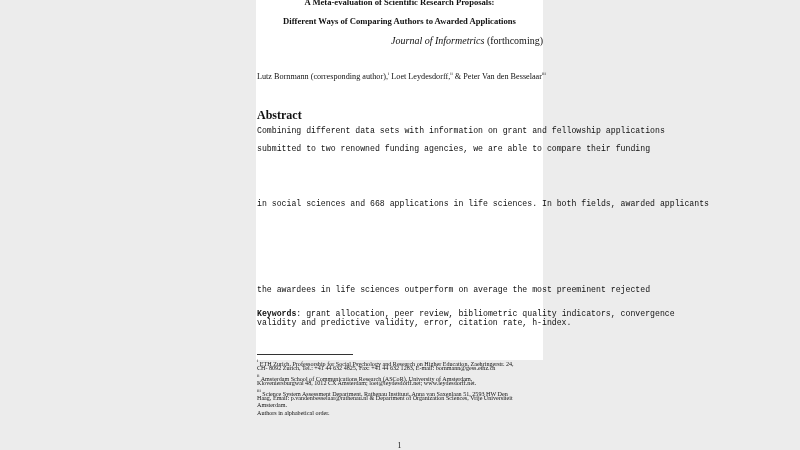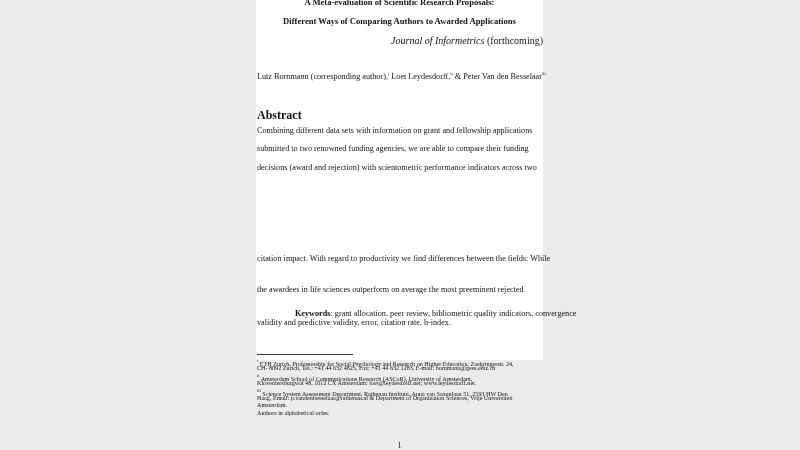--- a/index.html
+++ b/index.html
@@ -16,44 +16,43 @@
   }
   .abs { position:absolute; white-space:nowrap; }
   .title {
     left:0; width:287px; text-align:center; font-weight:bold; font-size:8.6px;
   }
   .journal { right:0; font-size:10px; }
   .journal i { font-style:italic; }
   .authors { left:1px; font-size:8.2px; }
   sup { font-size:4.5px; vertical-align:4px; }
   .h { left:1px; font-weight:bold; font-size:12px; }
-  .line { left:1px; font-size:8.2px; }
+  .line { left:1px; font-size:8.2px;font-family:Liberation Mono, monospace; }
   .line i { font-style:italic; }
-  .kw b { font-weight:bold;margin-left:38px; }
+  .kw b { font-weight:bold; }
   .rule { position:absolute; left:1px; top:354px; width:96px; height:0; border-top:0.8px solid #333; }
   .fn { left:1px; font-size:6.1px; line-height:7.2px; }
   .pnum { left:0; width:287px; text-align:center; font-size:8px; }
 </style>
 </head>
 <body>
 
 <div class="page">
   <div class="abs title" style="top:-3px">A Meta-evaluation of Scientific Research Proposals:</div>
   <div class="abs title" style="top:16px">Different Ways of Comparing Authors to Awarded Applications</div>
   <div class="abs journal" style="top:35px"><i>Journal of Informetrics</i><span> (forthcoming)</span></div>
 
   <div class="abs authors" style="top:71px">
     <span>Lutz Bornmann (corresponding author),</span><sup>i</sup><span> Loet Leydesdorff,</span><sup>ii</sup><span> &amp; Peter Van den Besselaar</span><sup>iii</sup>
   </div>
 
   <div class="abs h" style="top:108px">Abstract</div>
   <div class="abs line" style="top:126px">Combining different data sets with information on grant and fellowship applications</div>
   <div class="abs line" style="top:144px">submitted to two renowned funding agencies, we are able to compare their funding</div>
-  <div class="abs line" style="top:163px">decisions (award and rejection) with scientometric performance indicators across two</div>
-  <div class="abs line" style="top:254px">citation impact. With regard to productivity we find differences between the fields: While</div>
+  <div class="abs line" style="top:199px">in social sciences and 668 applications in life sciences. In both fields, awarded applicants</div>
   <div class="abs line" style="top:285px">the awardees in life sciences outperform on average the most preeminent rejected</div>
 
   <div class="abs line kw" style="top:309px"><b>Keywords</b><span>: grant allocation, peer review, bibliometric quality indicators, convergence</span></div>
   <div class="abs line" style="top:318px">validity and predictive validity, error, citation rate, h-index.</div>
 
   <div class="rule"></div>
 
   <div class="abs fn" style="top:357px"><sup>i</sup><span> ETH Zurich, Professorship for Social Psychology and Research on Higher Education, Zaehringerstr. 24,</span></div>
   <div class="abs fn" style="top:364.5px"><span>CH- 8092 Zurich, Tel.: +41 44 632 4825, Fax: +41 44 632 1283, E-mail: bornmann@gess.ethz.ch</span></div>
   <div class="abs fn" style="top:372px"><sup>ii</sup><span> Amsterdam School of Communications Research (ASCoR), University of Amsterdam,</span></div>

